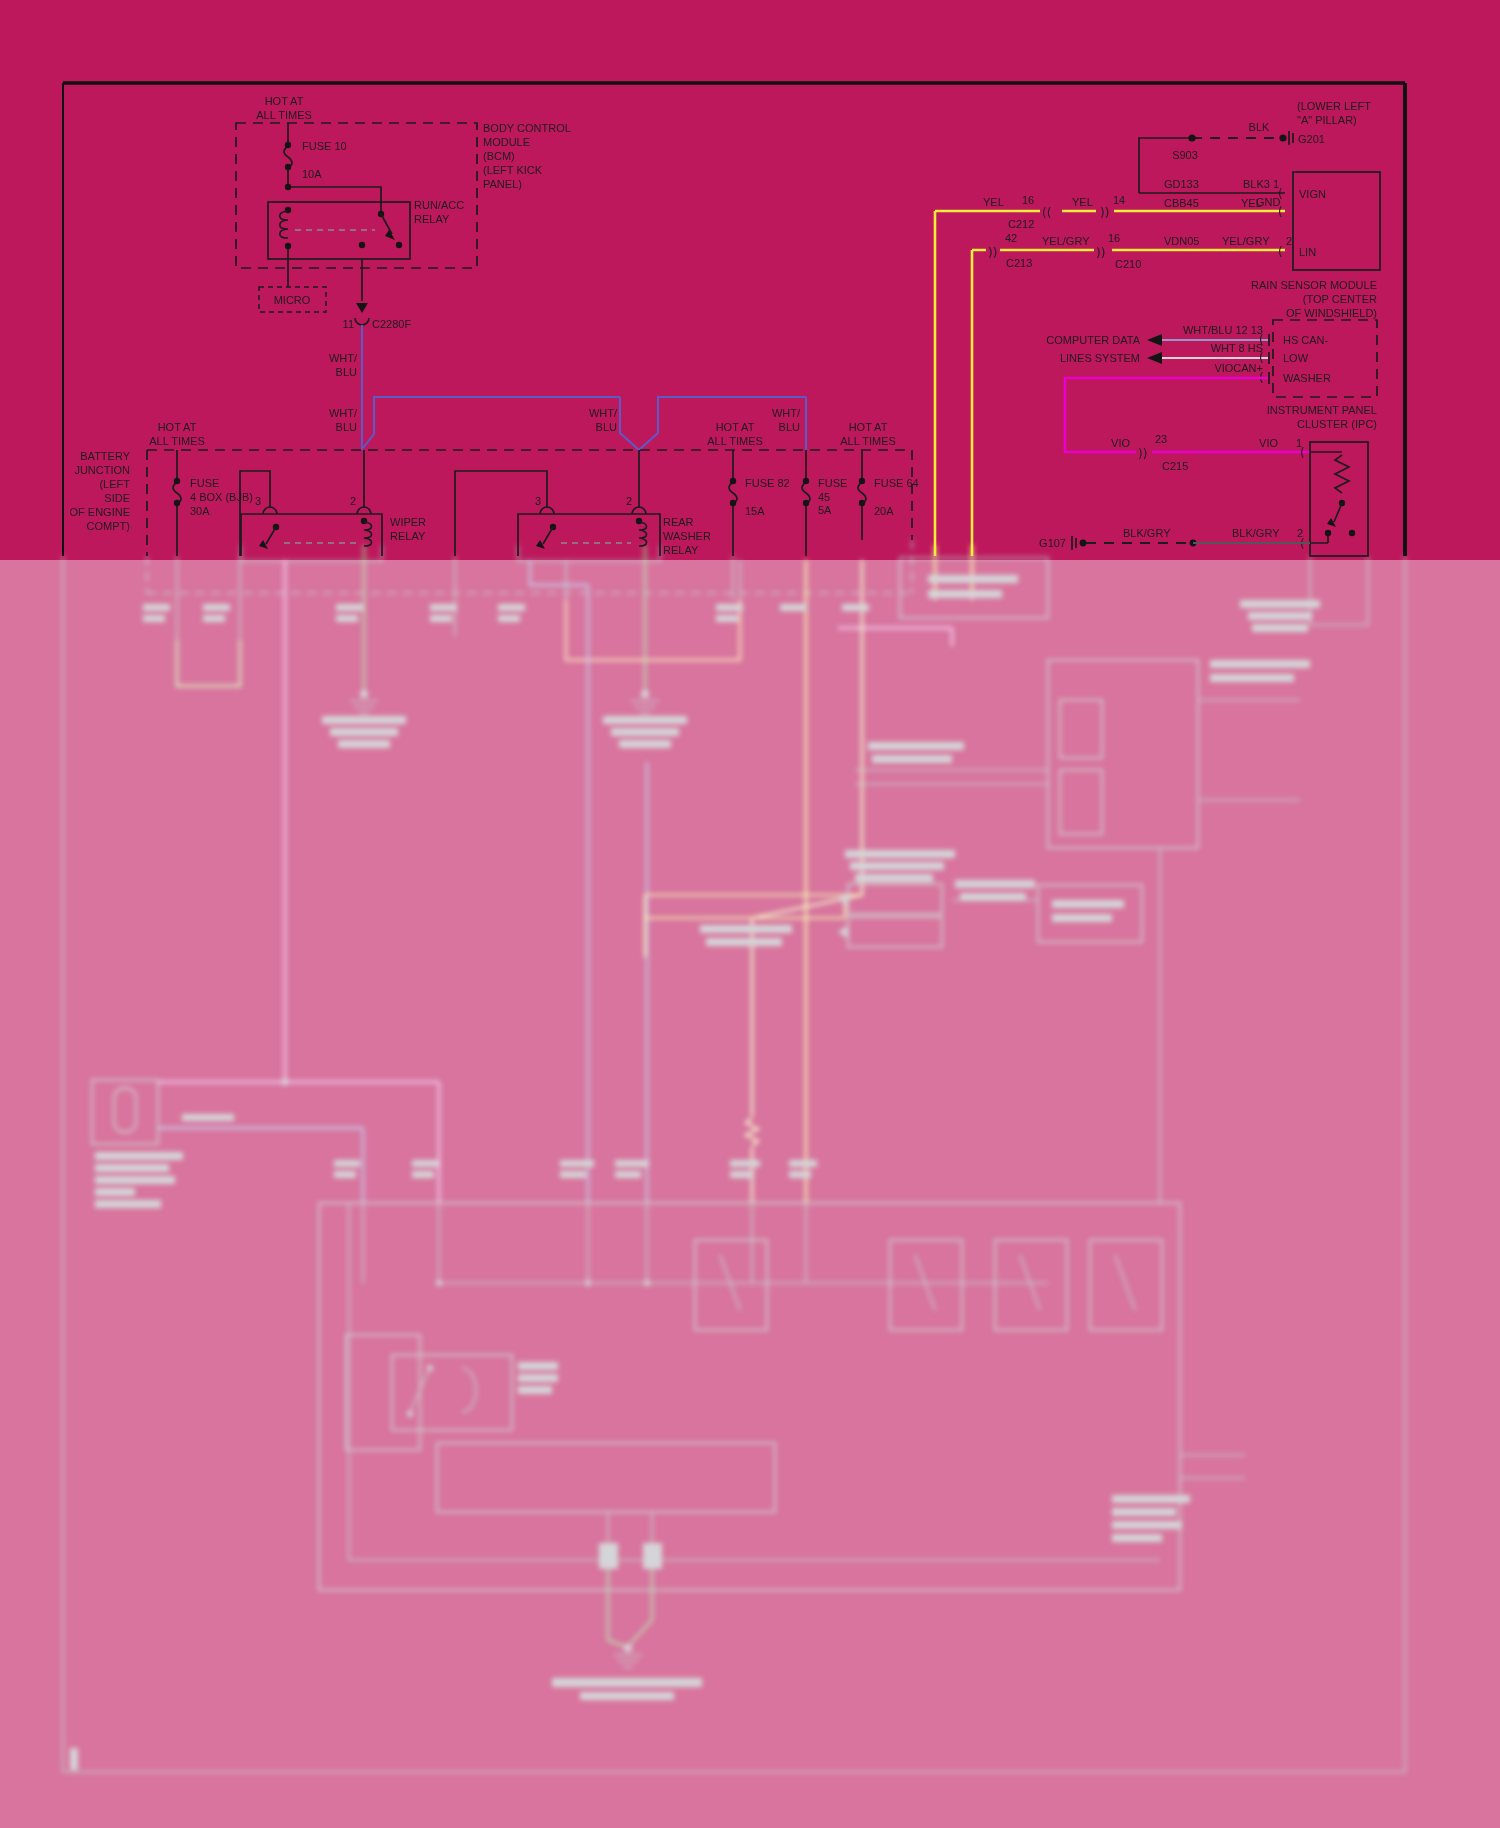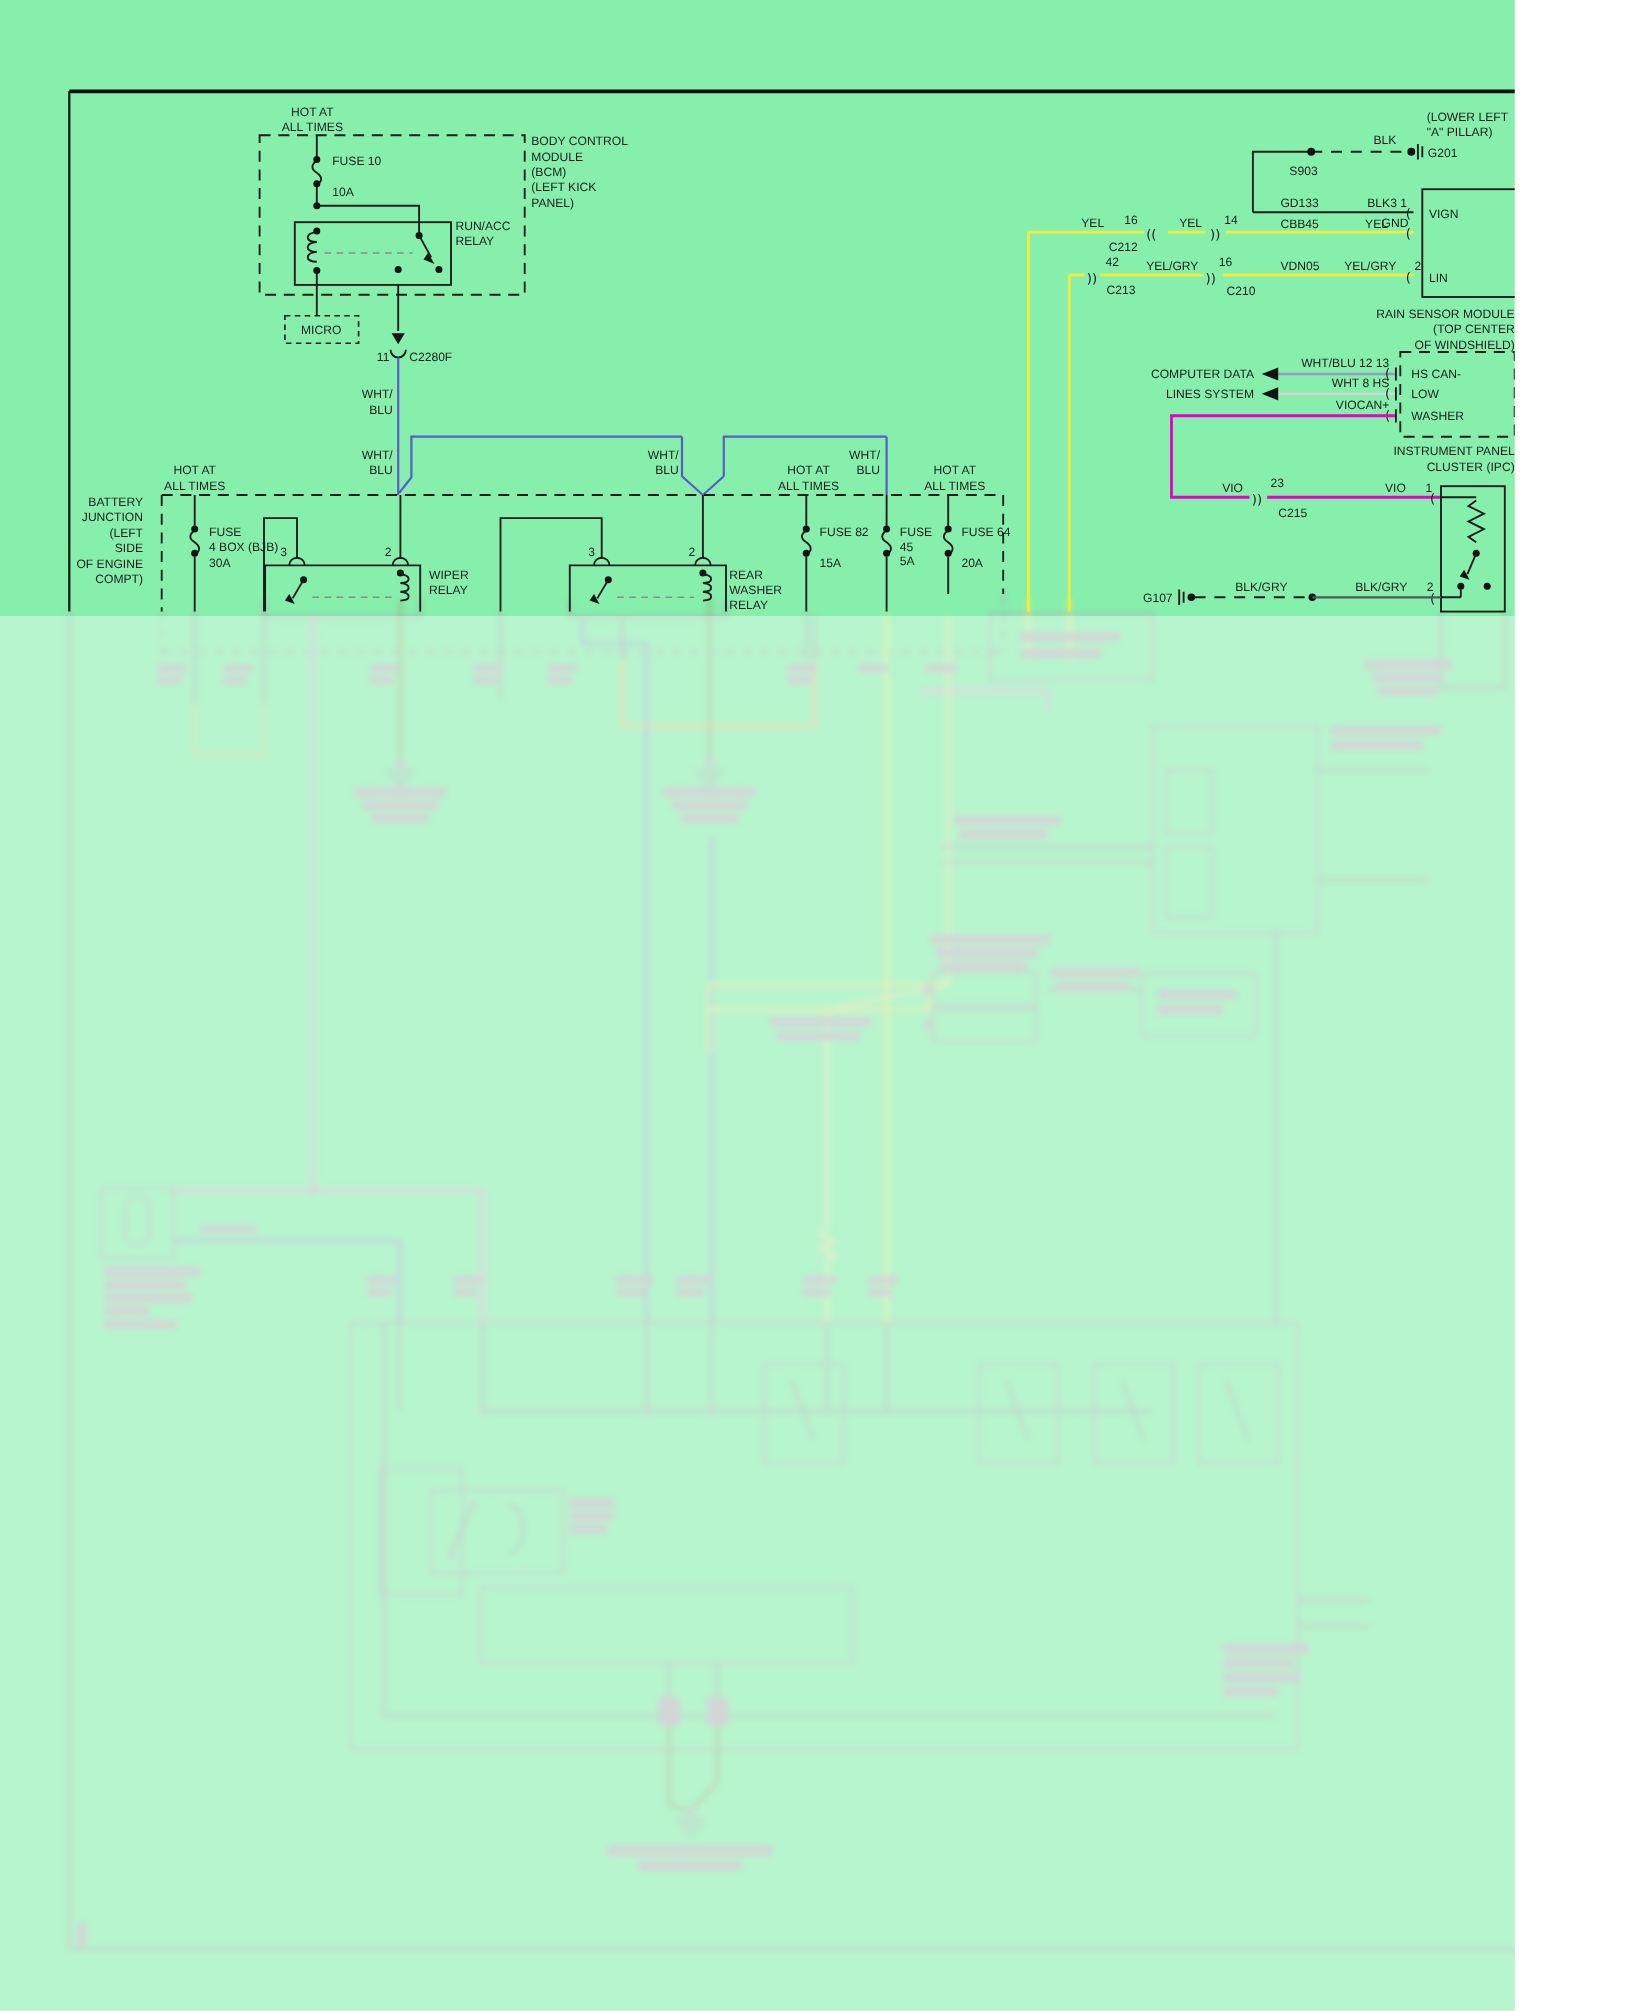--- a/index.html
+++ b/index.html
@@ -1,16 +1,16 @@
 <!DOCTYPE html>
 <html><head>
 <meta charset="utf-8">
 <style>
   html,body{margin:0;padding:0;background:#ffffff;}
-  #page{position:relative;width:1352px;height:1828px;background:#86efac;overflow:hidden;padding-left:25px;}
+  #page{position:relative;width:1500px;height:1828px;background:#be185d;overflow:hidden;}
   svg{position:absolute;left:0;top:0;}
   .t{font-family:"Liberation Sans",sans-serif;font-size:11px;fill:#1c1c1c;}
   .tc{text-anchor:middle;}
   .te{text-anchor:end;}
   .glyph{font-family:"DejaVu Sans",sans-serif;font-size:12px;fill:#1c1c1c;}
   .k{stroke:#1c1c1c;stroke-width:1.7;fill:none;}
   .kd{stroke:#1c1c1c;stroke-width:1.7;fill:none;stroke-dasharray:10 7;}
   .kd2{stroke:#1c1c1c;stroke-width:1.5;fill:none;stroke-dasharray:5 4;}
   .lnk{stroke:#8a8a8a;stroke-width:1.4;fill:none;stroke-dasharray:6 5;}
   .blu{stroke:#5b5bc8;stroke-width:2;fill:none;}

